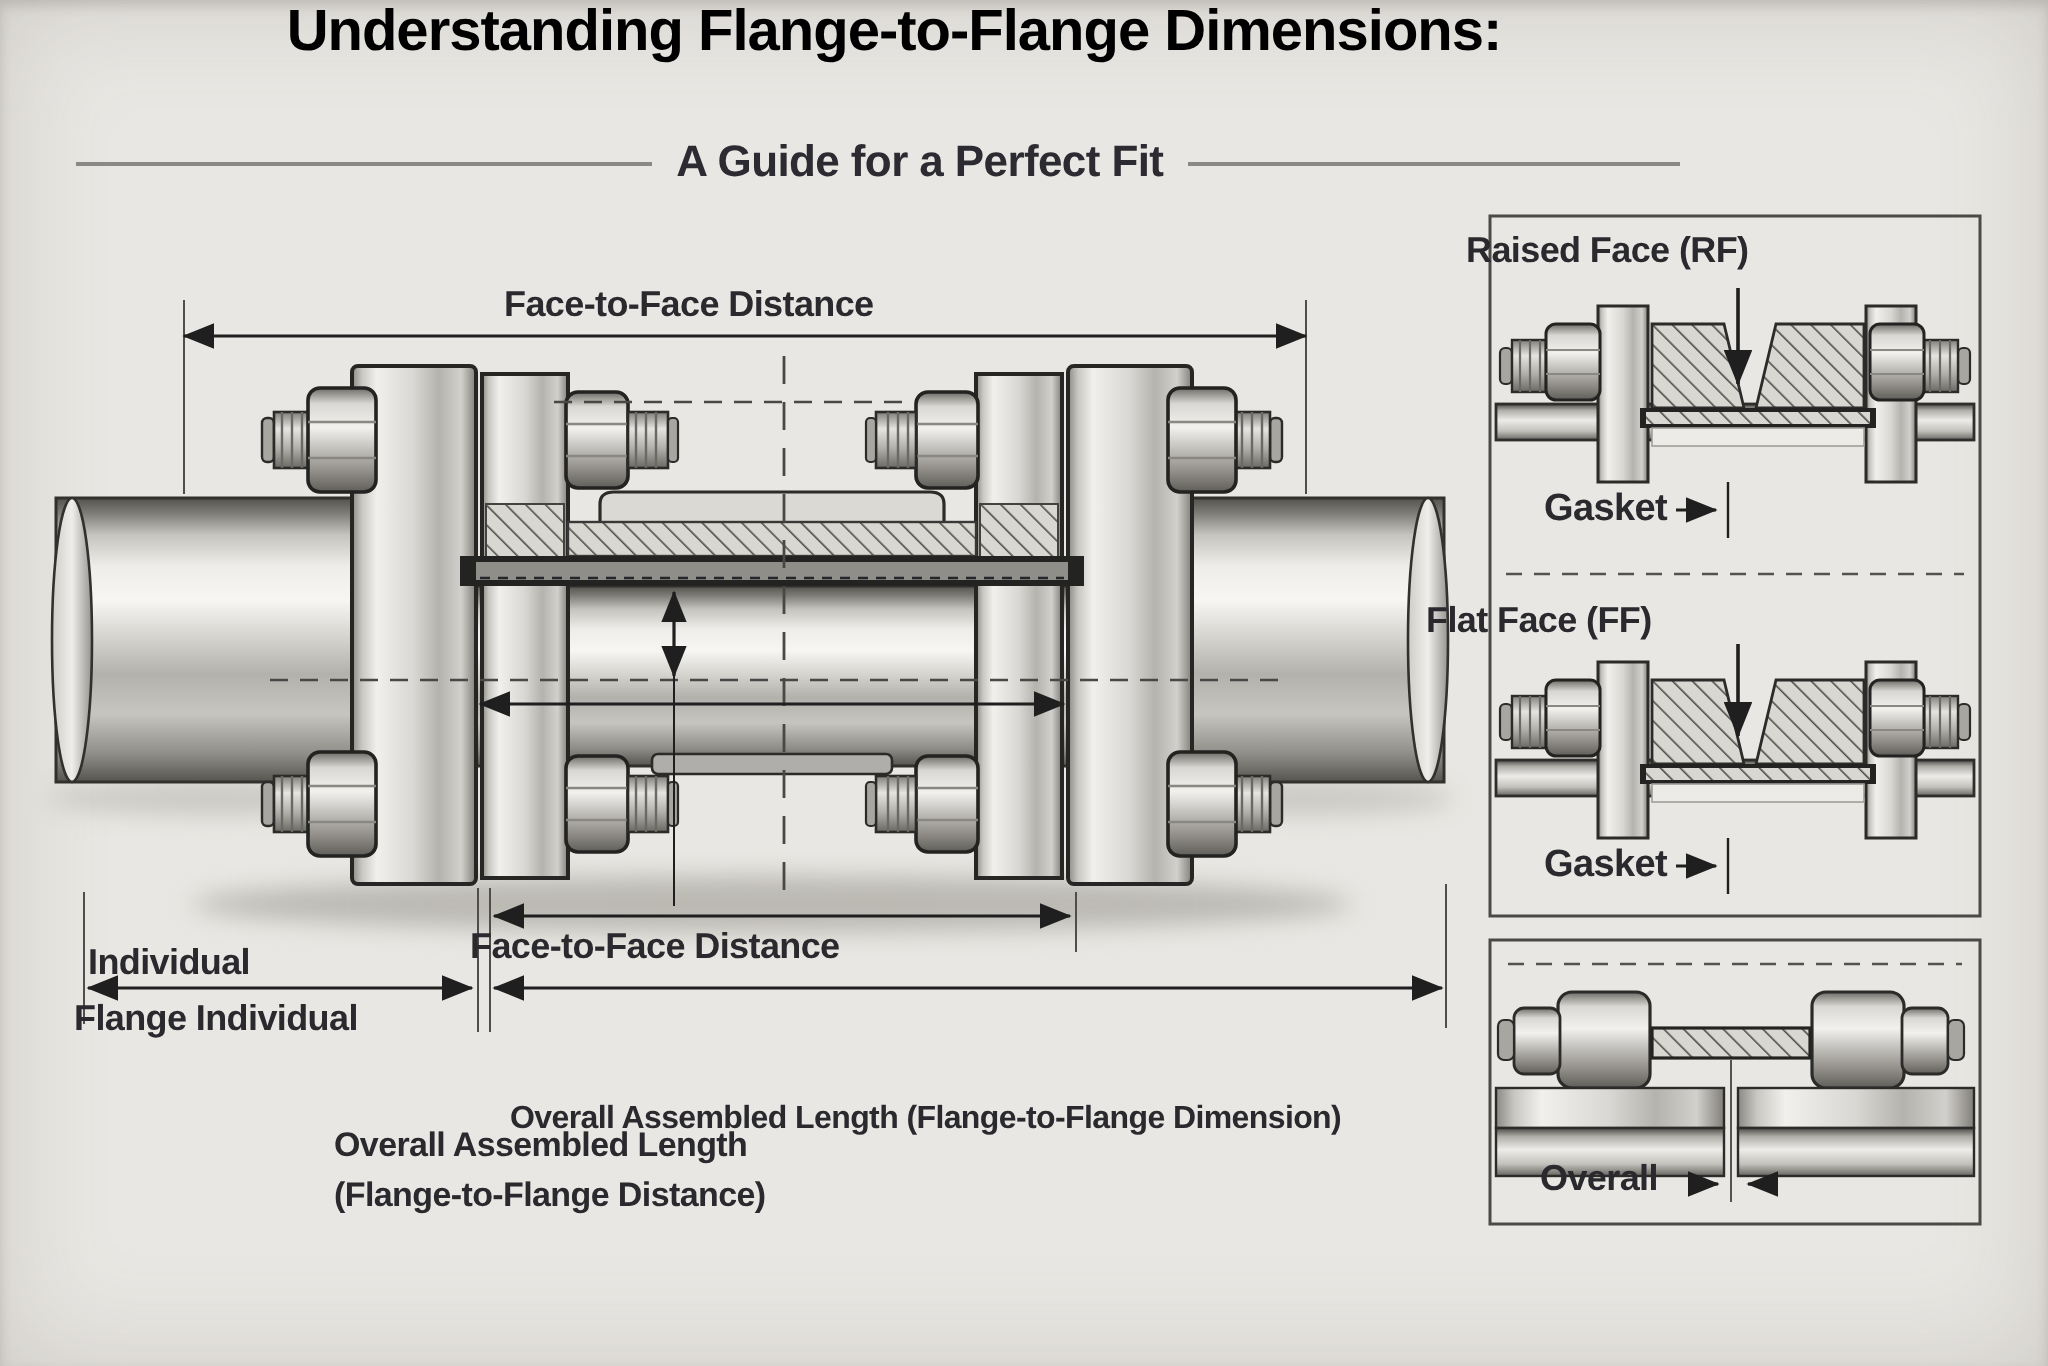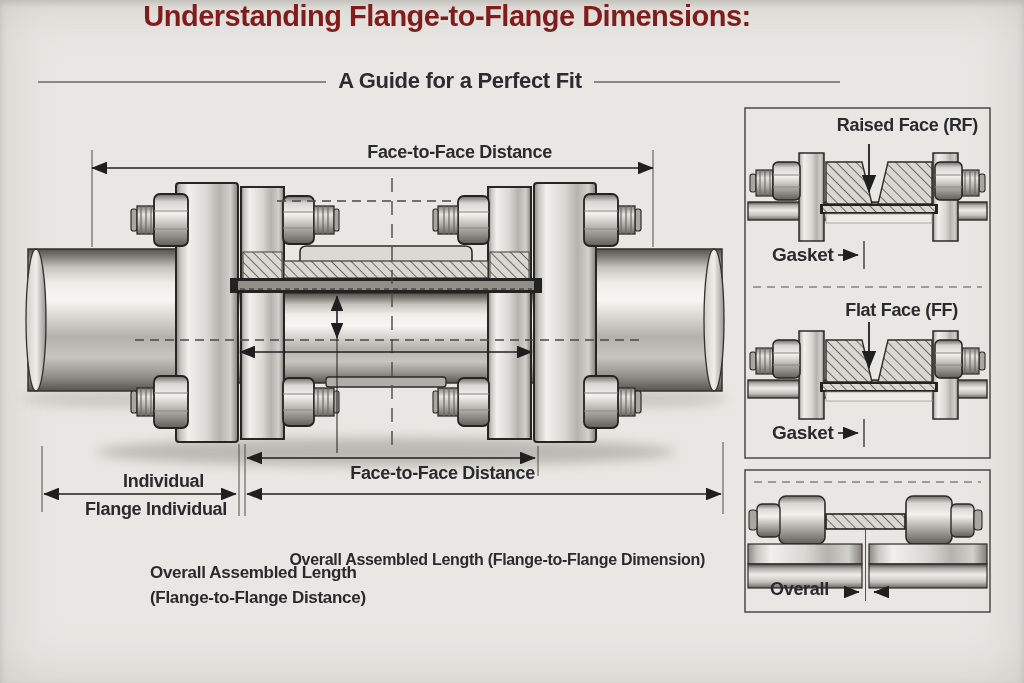--- a/index.html
+++ b/index.html
@@ -10,36 +10,36 @@
   }
   .frame::after{
     content:"";position:absolute;inset:0;pointer-events:none;
     box-shadow:inset 0 0 55px rgba(110,105,95,.22), inset 0 3px 6px rgba(60,57,52,.18);
   }
   .art{position:absolute;left:0;top:0;z-index:1;}
   .lbl{
     position:absolute;z-index:2;font-weight:700;color:#2a2a2e;
     white-space:nowrap;letter-spacing:-0.3px;line-height:1.1;text-align:center;
   }
-  .center{text-align:right;}
+  .center{text-align:left;}
   .hdr{position:absolute;left:0;top:18;width:894px;z-index:2;text-align:center;}
   .title{
-    font-weight:700;font-size:29px;color:#7f1d1d;letter-spacing:-0.5px;
+    font-weight:700;font-size:29px;color:#000000;letter-spacing:-0.5px;
     font-family:"Liberation Sans",sans-serif;
   }
   .subrow{
     position:absolute;left:38px;top:68px;width:802px;z-index:2;
     display:flex;align-items:center;gap:12px;justify-content:space-between;
   }
   .rule{height:0;border-top:2px solid #8b8985;margin-top:2px;}
   .rule-l{flex:1.17;}
   .rule-r{flex:1;}
   .subtitle{font-weight:700;font-size:22px;color:#2c2b31;letter-spacing:-0.3px;white-space:nowrap;}
   .fs18{font-size:18px;} .fs17{font-size:17px;} .fs16{font-size:16px;margin-top:48px;} .fs19{font-size:19px;}
-  .caption{line-height:25px;}
+  .caption{line-height:25px;margin-left:17px;}
 </style>
 </head>
 <body>
 
 <div class="frame">
 
   <svg class="art" width="1024" height="683" viewBox="0 0 1024 683">
     <defs>
       <linearGradient id="gPipe" x1="0" y1="0" x2="0" y2="1">
         <stop offset="0" stop-color="#54524d"></stop>

